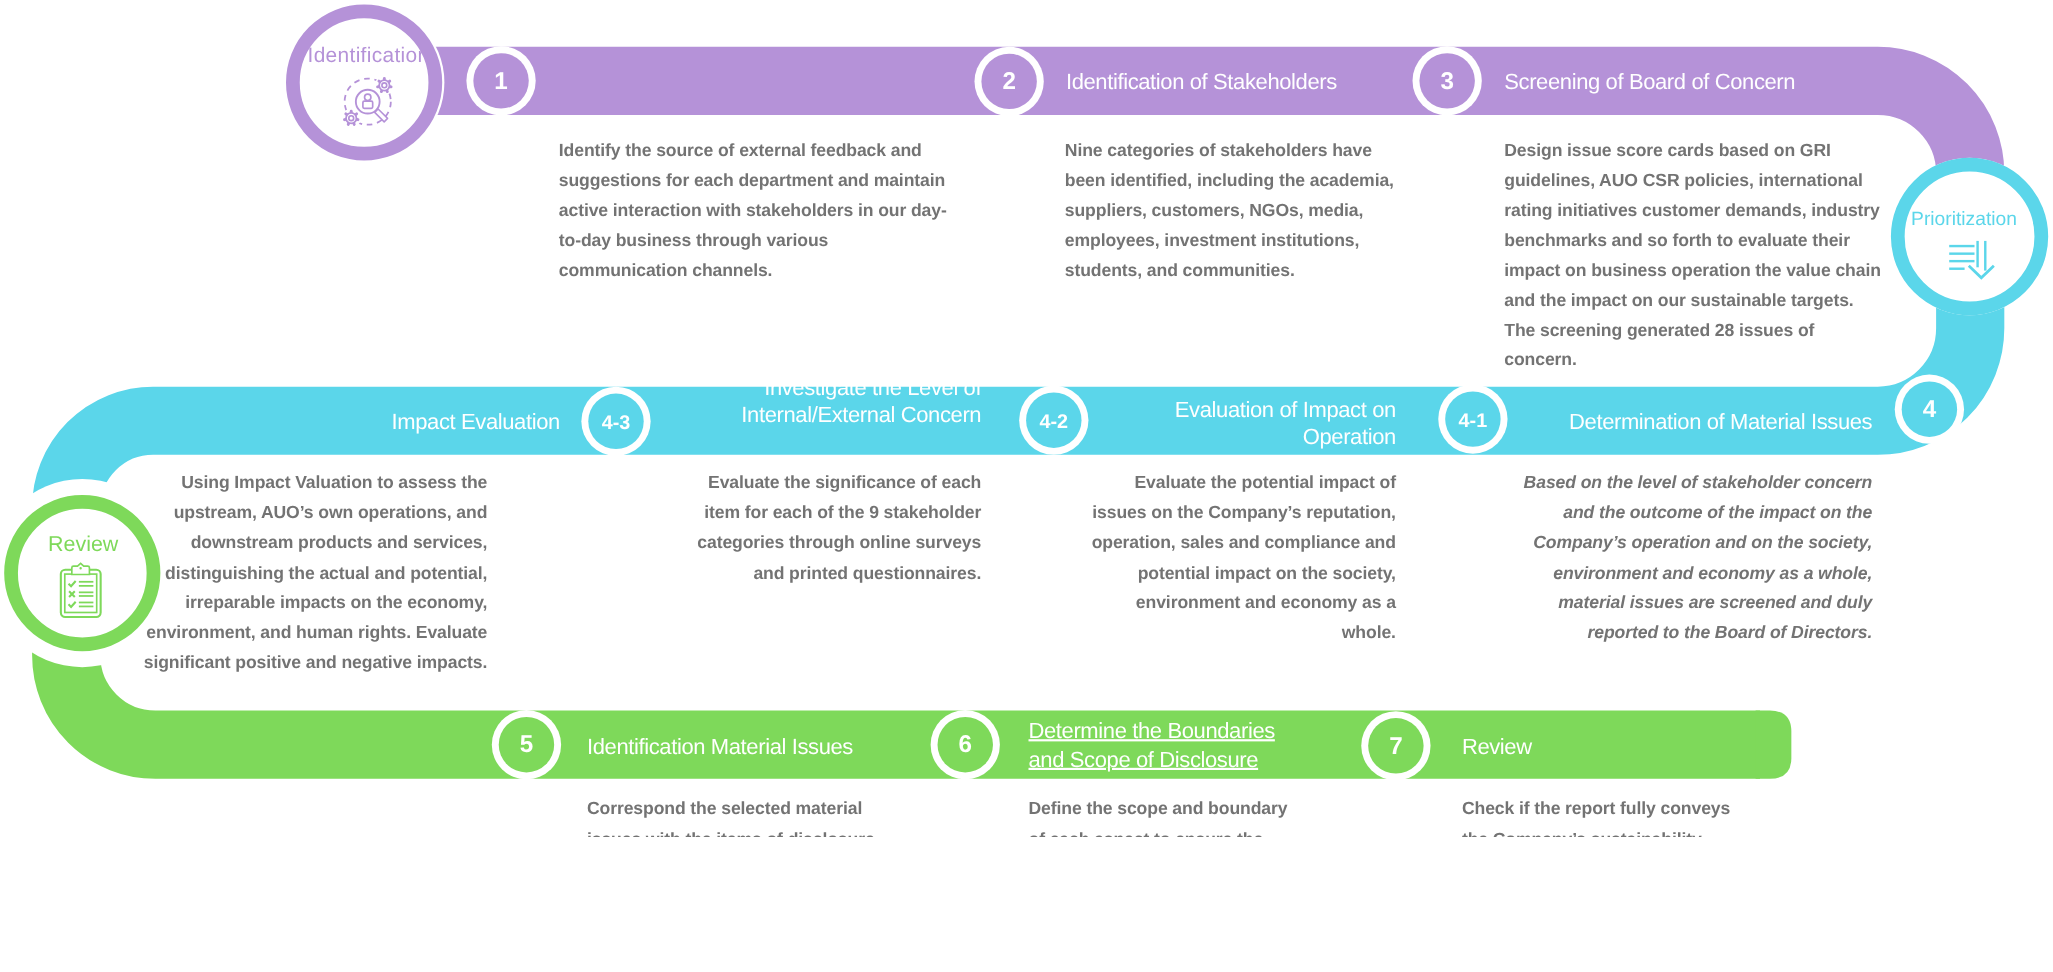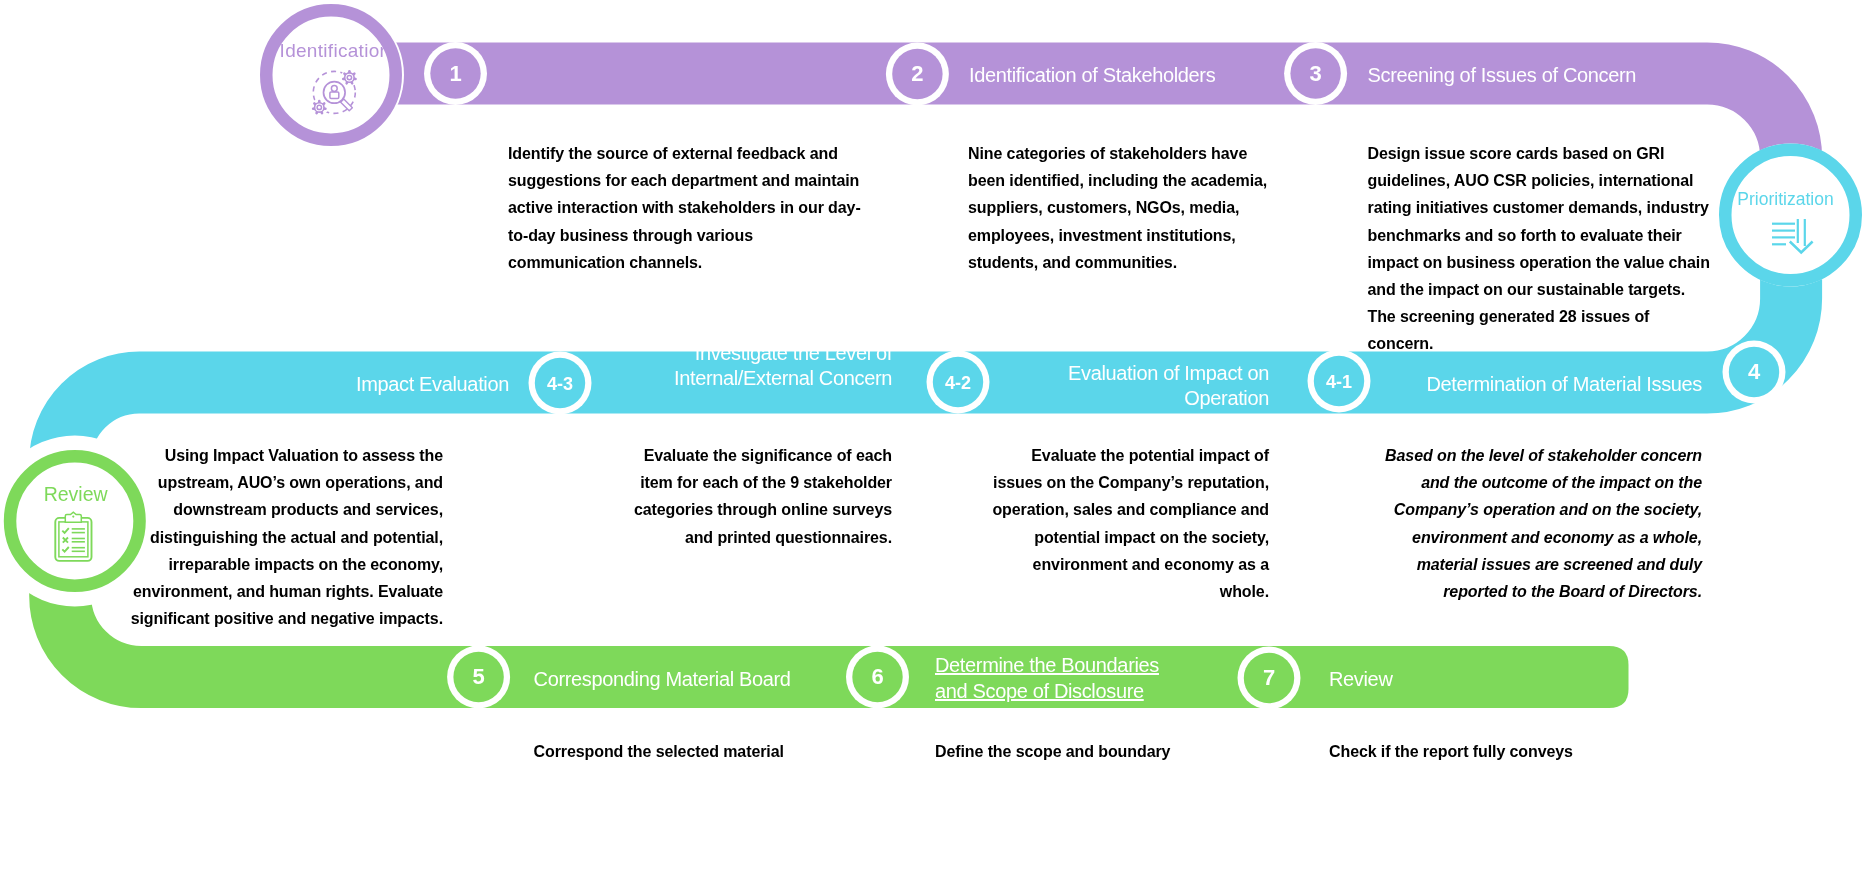--- a/index.html
+++ b/index.html
@@ -1,20 +1,20 @@
 <!DOCTYPE html>
 <html><head>
 <meta charset="utf-8">
 <style>
   html,body{margin:0;padding:0;background:#ffffff;}
   #canvas{position:relative;width:1866px;height:761px;overflow:hidden;
     font-family:"Liberation Sans",sans-serif;}
   svg{position:absolute;left:0;top:0;}
-  .body{position:absolute;color:#000000;font-size:16px;font-weight:bold;
-    line-height:27.2px;white-space:nowrap;letter-spacing:-0.1px;margin-top:16px;}
+  .body{position:absolute;color:#737373;font-size:16px;font-weight:bold;
+    line-height:27.2px;white-space:nowrap;letter-spacing:-0.1px;}
   .title{position:absolute;color:#ffffff;font-size:20px;font-weight:normal;
     line-height:27px;white-space:nowrap;letter-spacing:-0.35px;}
   .tr{text-align:right;}
   .t2{line-height:25.8px;}
   .t2b{line-height:25.4px;}
 </style>
 </head>
 <body>
 <div id="canvas">
 <svg width="1866" height="884" viewBox="0 0 1866 884">
@@ -130,26 +130,26 @@
     <text x="958" y="389" font-size="18">4-2</text>
     <text x="1339" y="388" font-size="18">4-1</text>
     <text x="1754" y="379">4</text>
     <text x="478.6" y="684">5</text>
     <text x="877.5" y="684">6</text>
     <text x="1269" y="685">7</text>
   </g>
 </svg>
 
 <div class="title" style="left:969px;top:61.8px;">Identification of Stakeholders</div>
-<div class="title" style="left:1367.5px;top:61.8px;">Screening of Issues of Concern</div>
+<div class="title" style="left:1367.5px;top:61.8px;">Screening of Board of Concern</div>
 <div class="title tr" style="right:1357px;top:371.2px;">Impact Evaluation</div>
 <div class="title tr t2b" style="right:974px;top:341px;">Investigate the Level of<br>Internal/External Concern</div>
 <div class="title tr t2b" style="right:597px;top:360.7px;">Evaluation of Impact on<br>Operation</div>
 <div class="title tr" style="right:164px;top:371.1px;">Determination of Material Issues</div>
-<div class="title" style="left:533.6px;top:665.8px;">Corresponding Material Board</div>
+<div class="title" style="left:533.6px;top:665.8px;">Identification Material Issues</div>
 <div class="title" style="left:935px;top:651.7px;line-height:26.8px;text-decoration:underline;">Determine the Boundaries<br>and Scope of Disclosure</div>
 <div class="title" style="left:1329px;top:665.8px;">Review</div>
 
 <div class="body" style="left:508px;top:124px;">Identify the source of external feedback and<br>suggestions for each department and maintain<br>active interaction with stakeholders in our day-<br>to-day business through various<br>communication channels.</div>
 <div class="body" style="left:968px;top:124px;">Nine categories of stakeholders have<br>been identified, including the academia,<br>suppliers, customers, NGOs, media,<br>employees, investment institutions,<br>students, and communities.</div>
 <div class="body" style="left:1367.5px;top:124px;">Design issue score cards based on GRI<br>guidelines, AUO CSR policies, international<br>rating initiatives customer demands, industry<br>benchmarks and so forth to evaluate their<br>impact on business operation the value chain<br>and the impact on our sustainable targets.<br>The screening generated 28 issues of<br>concern.</div>
 
 <div class="body tr" style="right:1423px;top:426px;">Using Impact Valuation to assess the<br>upstream, AUO’s own operations, and<br>downstream products and services,<br>distinguishing the actual and potential,<br>irreparable impacts on the economy,<br>environment, and human rights. Evaluate<br>significant positive and negative impacts.</div>
 <div class="body tr" style="right:974px;top:426px;">Evaluate the significance of each<br>item for each of the 9 stakeholder<br>categories through online surveys<br>and printed questionnaires.</div>
 <div class="body tr" style="right:597px;top:426px;">Evaluate the potential impact of<br>issues on the Company’s reputation,<br>operation, sales and compliance and<br>potential impact on the society,<br>environment and economy as a<br>whole.</div>

